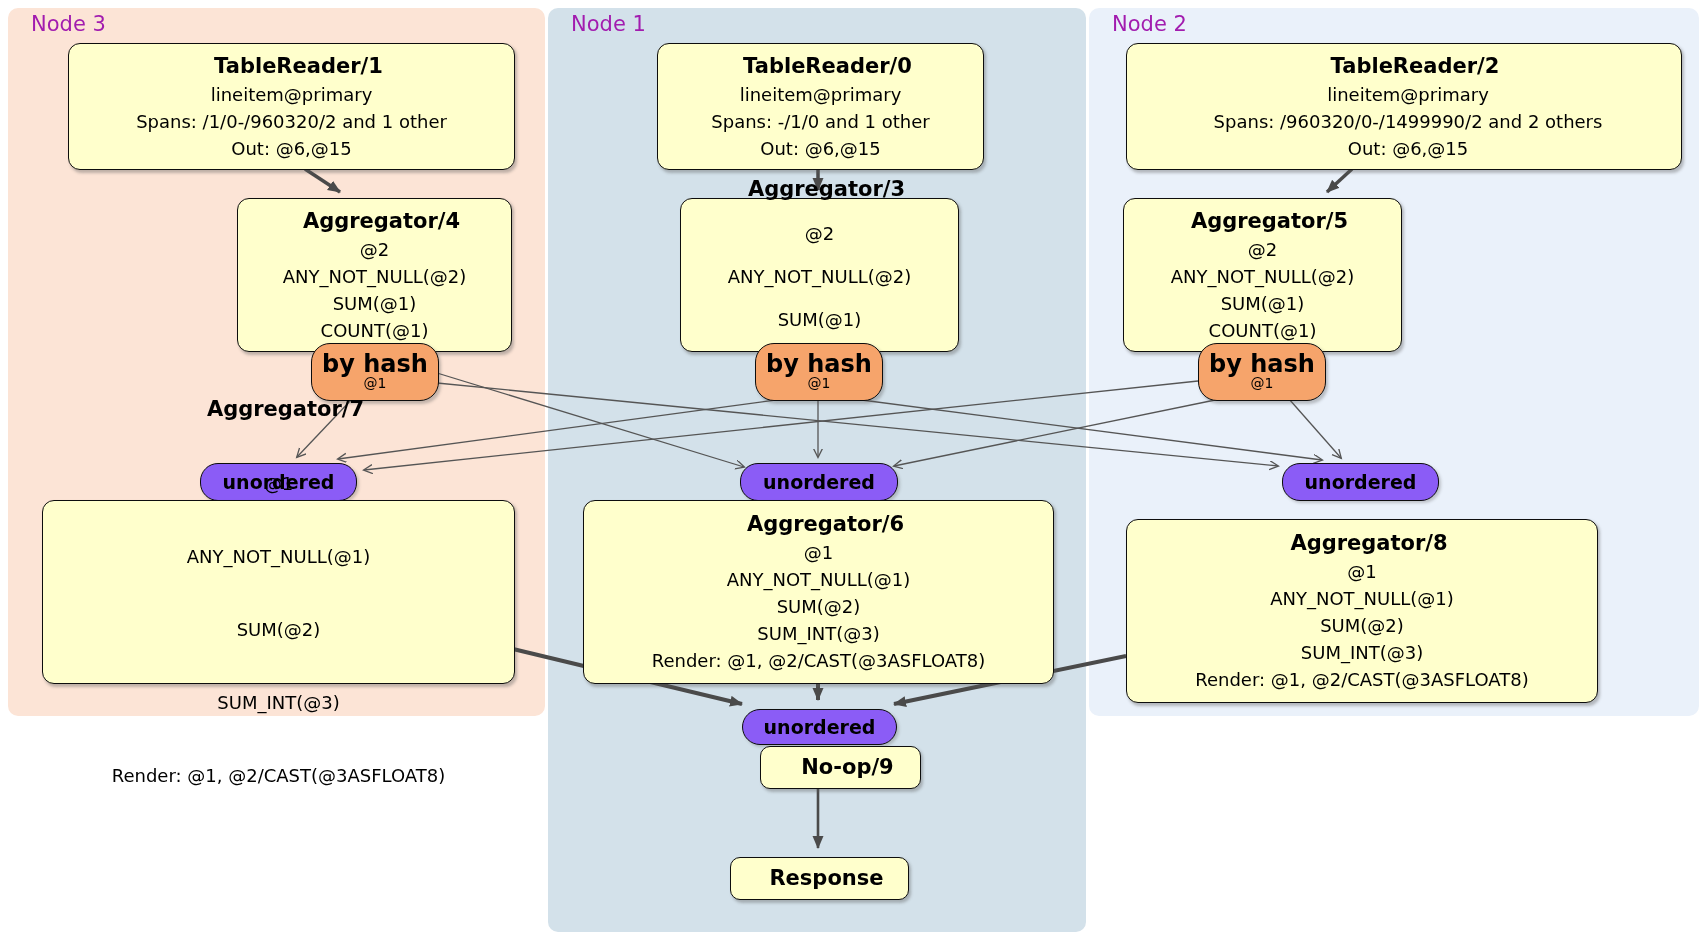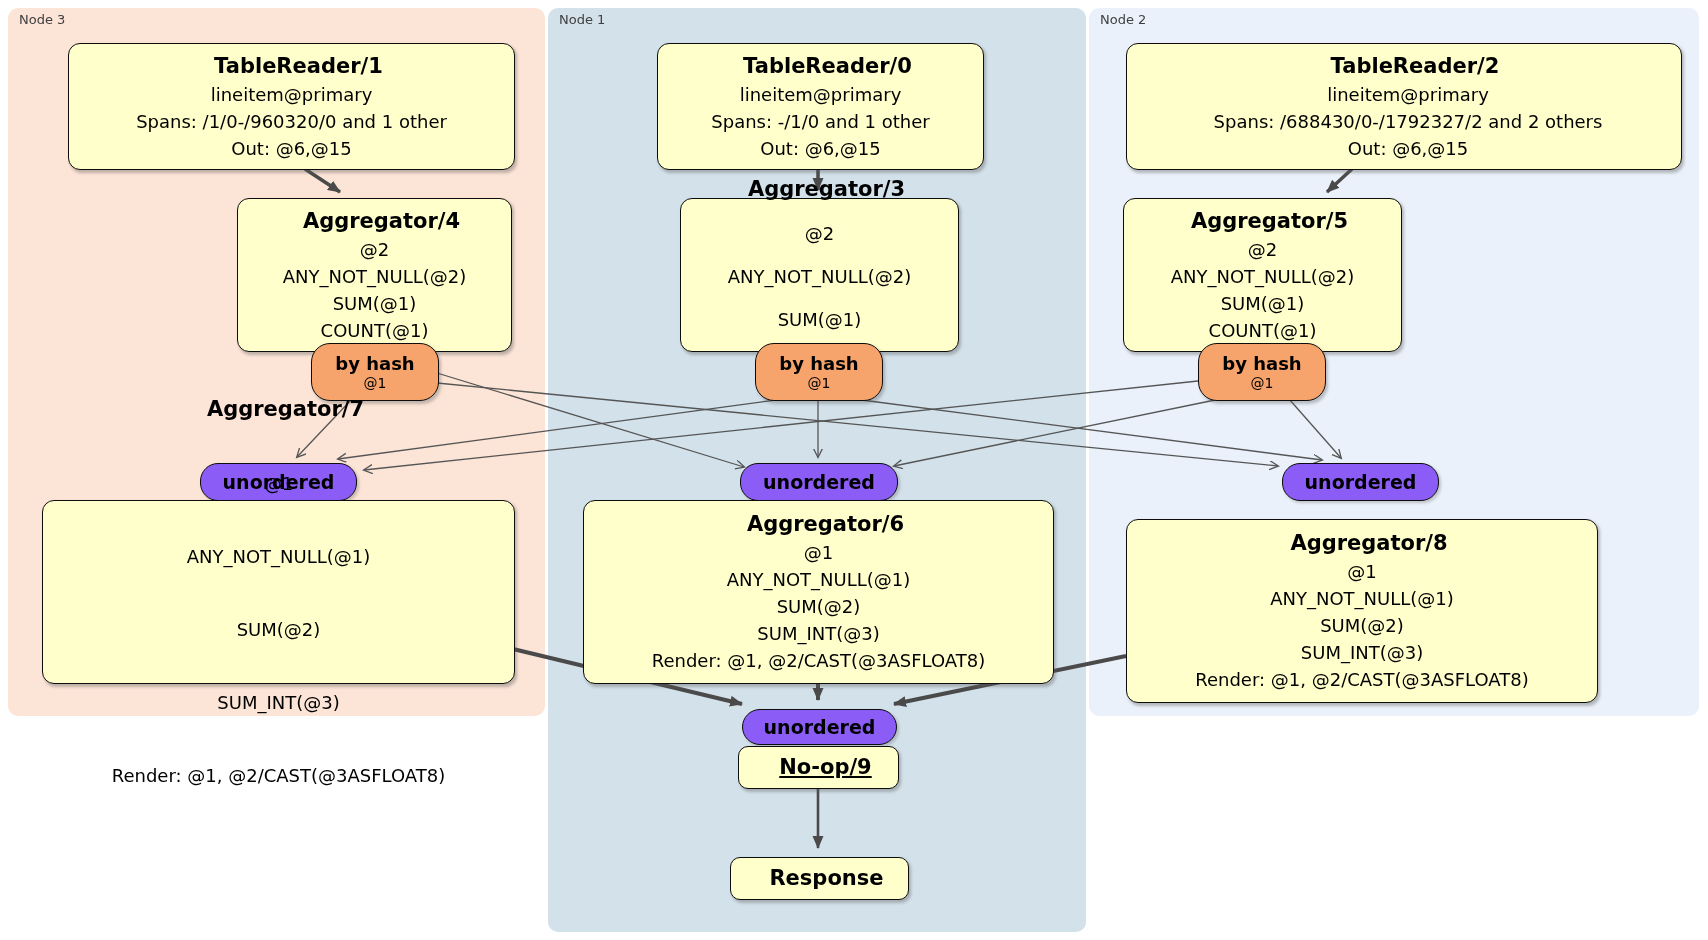--- a/index.html
+++ b/index.html
@@ -1,35 +1,35 @@
 <!DOCTYPE html>
 <html><head>
 <meta charset="utf-8">
 <style>
   html,body{margin:0;padding:0;background:#ffffff;}
   .canvas{
     position:relative;width:1708px;height:940px;background:#ffffff;overflow:hidden;
     font-family:"DejaVu Sans","Liberation Sans",sans-serif;color:#000;
   }
   .panel{position:absolute;border-radius:10px;}
-  .panel-label{position:absolute;left:11px;top:4px;font-size:13px;color:#404040;}
+  .panel-label{position:absolute;left:23px;top:4px;font-size:21px;color:#a21caf;}
   svg.edges{position:absolute;left:0;top:0;width:1708px;height:940px;pointer-events:none;}
   .box{
     position:absolute;background:#ffffcc;border:1.7px solid #0d0d0d;border-radius:12px;
     display:flex;flex-direction:column;justify-content:center;align-items:center;
     box-shadow:2px 2.5px 3px rgba(90,90,90,.38);text-align:center;
   }
   .box-title{font-size:21px;font-weight:bold;line-height:29px;white-space:nowrap;margin-left:14px;}
   .box-line{font-size:18px;line-height:27px;white-space:nowrap;}
   .router{
     position:absolute;background:#f6a46b;border:1.8px solid #0d0d0d;border-radius:19px;
     display:flex;flex-direction:column;justify-content:center;align-items:center;
     box-shadow:2px 2.5px 3px rgba(90,90,90,.35);
   }
-  .router-label{font-size:18px;font-weight:bold;line-height:22px;}
+  .router-label{font-size:24px;font-weight:bold;line-height:22px;}
   .router-detail{font-size:14px;line-height:16px;}
   .sync{
     position:absolute;background:#8b5cf6;border:1.9px solid #0d0d0d;border-radius:18px;
     display:flex;justify-content:center;align-items:center;
     font-size:19px;font-weight:bold;box-shadow:2px 2px 3px rgba(90,90,90,.3);text-align:right;
   }
   .terminal{border-radius:10px;}
   .terminal .box-title{font-size:21px;}
 </style>
 </head>
@@ -76,33 +76,33 @@
       <path d="M513,649 L742,704" stroke-width="4" marker-end="url(#thickhead)"></path>
       <path d="M818,683 L818,700" stroke-width="4" marker-end="url(#thickhead)"></path>
       <path d="M1126,656 L894,704" stroke-width="4" marker-end="url(#thickhead)"></path>
       <path d="M818,788 L818,848" stroke-width="2.6" marker-end="url(#thickhead)"></path>
     </g>
   </svg>
 
   <div class="box" style="left:68px;top:43px;width:445px;height:125px;">
     <div class="box-title">TableReader/1</div>
     <div class="box-line">lineitem@primary</div>
-    <div class="box-line">Spans: /1/0-/960320/0 and 1 other</div>
+    <div class="box-line">Spans: /1/0-/960320/2 and 1 other</div>
     <div class="box-line">Out: @6,@15</div>
   </div>
   <div class="box" style="left:657px;top:43px;width:325px;height:125px;">
     <div class="box-title">TableReader/0</div>
     <div class="box-line">lineitem@primary</div>
     <div class="box-line">Spans: -/1/0 and 1 other</div>
     <div class="box-line">Out: @6,@15</div>
   </div>
   <div class="box" style="left:1126px;top:43px;width:546px;height:125px;padding-left:8px;">
     <div class="box-title">TableReader/2</div>
     <div class="box-line">lineitem@primary</div>
-    <div class="box-line">Spans: /688430/0-/1792327/2 and 2 others</div>
+    <div class="box-line">Spans: /960320/0-/1499990/2 and 2 others</div>
     <div class="box-line">Out: @6,@15</div>
   </div>
 
   <div class="box" style="left:237px;top:198px;width:273px;height:152px;">
     <div class="box-title">Aggregator/4</div>
     <div class="box-line">@2</div>
     <div class="box-line">ANY_NOT_NULL(@2)</div>
     <div class="box-line">SUM(@1)</div>
     <div class="box-line">COUNT(@1)</div>
   </div>
@@ -165,20 +165,20 @@
     <div class="box-line">@1</div>
     <div class="box-line">ANY_NOT_NULL(@1)</div>
     <div class="box-line">SUM(@2)</div>
     <div class="box-line">SUM_INT(@3)</div>
     <div class="box-line">Render: @1, @2/CAST(@3ASFLOAT8)</div>
   </div>
 
   <div class="sync" style="left:742px;top:709px;width:153px;height:34px;">
     <span>unordered</span>
   </div>
-  <div class="box terminal" style="left:738px;top:746px;width:159px;height:41px;text-decoration:underline;">
+  <div class="box terminal" style="left:760px;top:746px;width:159px;height:41px;">
     <div class="box-title">No-op/9</div>
   </div>
   <div class="box terminal" style="left:730px;top:857px;width:177px;height:41px;">
     <div class="box-title">Response</div>
   </div>
 
 </div>
 
 </body></html>

